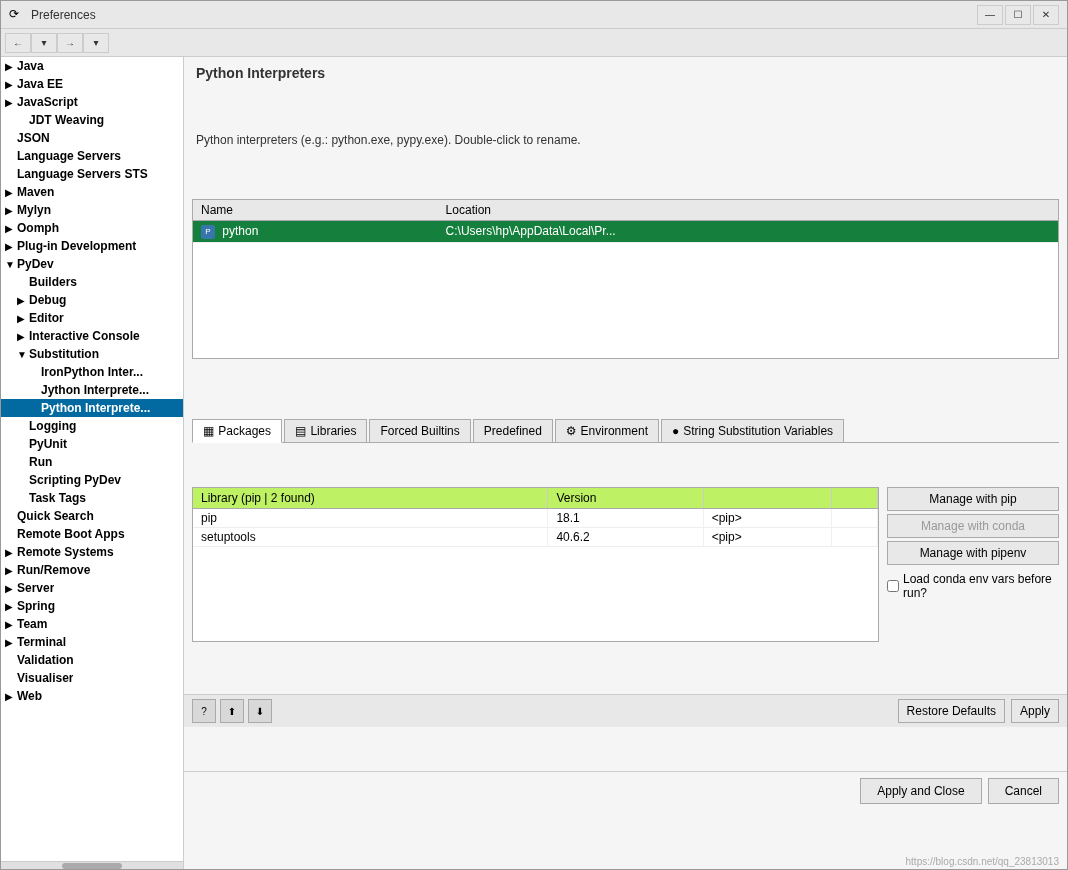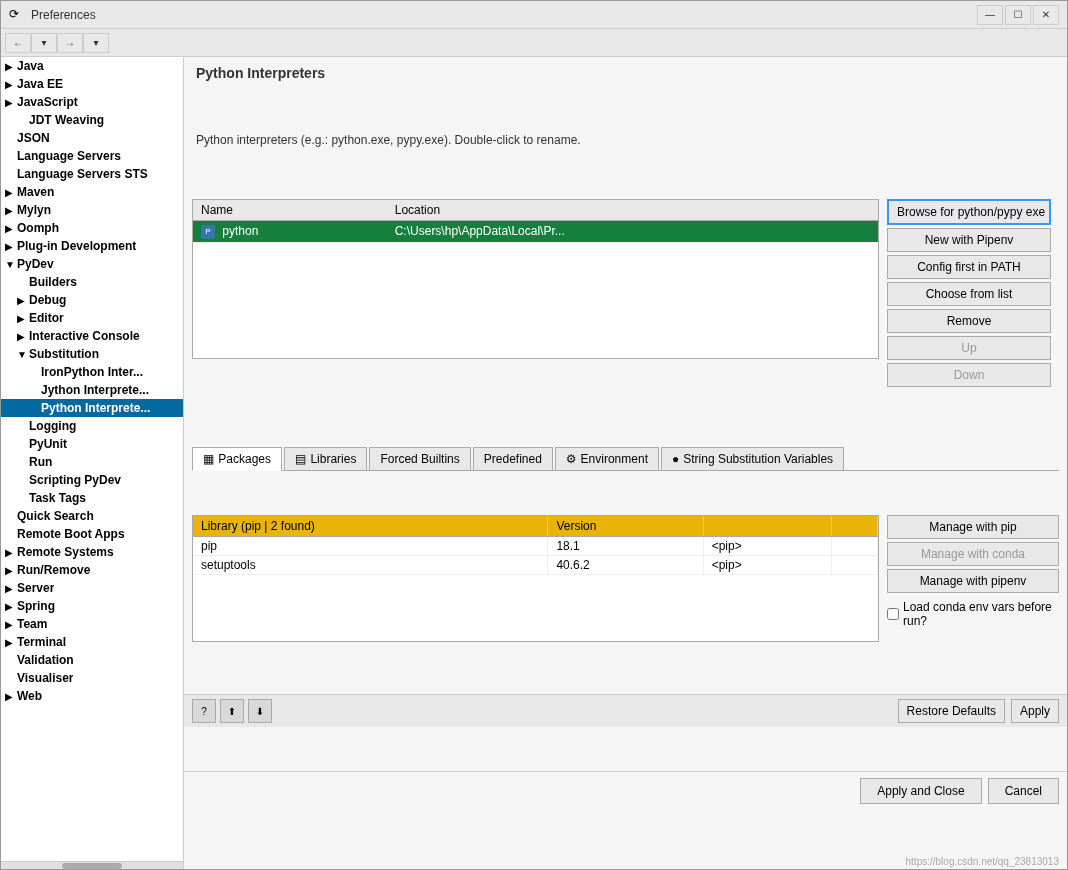--- a/index.html
+++ b/index.html
@@ -49,21 +49,21 @@
     
     .tabs-section { padding: 8px 8px 0; }
     .tabs { display: flex; border-bottom: 1px solid #aaa; }
     .tab { padding: 4px 10px; border: 1px solid #aaa; border-bottom: none; background: #e8e8e8; cursor: pointer; margin-right: 2px; font-size: 12px; display: flex; align-items: center; gap: 4px; }
     .tab.active { background: white; border-bottom: 1px solid white; margin-bottom: -1px; }
 
     
     .library-section { flex: 1; padding: 0 8px 8px; display: flex; overflow: hidden; }
     .library-table-wrap { flex: 1; border: 1px solid #aaa; background: white; overflow: auto; }
     .lib-table { width: 100%; border-collapse: collapse; }
-    .lib-table th { background: #eab308; border-bottom: 1px solid #aaa; border-right: 1px solid #ccc; padding: 3px 8px; text-align: left; font-weight: normal; position: sticky; top: 0; }
+    .lib-table th { background: #bef264; border-bottom: 1px solid #aaa; border-right: 1px solid #ccc; padding: 3px 8px; text-align: left; font-weight: normal; position: sticky; top: 0; }
     .lib-table td { padding: 2px 8px; border-bottom: 1px solid #eee; border-right: 1px solid #f0f0f0; }
     .library-buttons { width: 180px; padding: 0 0 0 8px; display: flex; flex-direction: column; gap: 3px; }
     .checkbox-row { display: flex; align-items: center; gap: 4px; padding: 4px 0; }
     .checkbox-row input { width: 12px; height: 12px; }
 
     
     .bottom-bar { display: flex; align-items: center; padding: 4px 8px; border-top: 1px solid #ccc; background: #e8e8e8; gap: 6px; }
     .bottom-links { display: flex; gap: 4px; }
     .bottom-link { width: 24px; height: 24px; background: #d8d8d8; border: 1px solid #aaa; cursor: pointer; display: flex; align-items: center; justify-content: center; font-size: 10px; }
     .spacer { flex: 1; }
@@ -272,29 +272,20 @@
                 <tr class="selected">
                   <td>
                     <span class="python-icon">P</span>
                     python
                   </td>
                   <td>C:\Users\hp\AppData\Local\Pr...</td>
                 </tr>
               </tbody>
             </table>
           </div>
-          <div class="buttons-panel">
-            <button class="btn primary">Browse for python/pypy exe</button>
-            <button class="btn">New with Pipenv</button>
-            <button class="btn">Config first in PATH</button>
-            <button class="btn">Choose from list</button>
-            <button class="btn">Remove</button>
-            <button class="btn disabled">Up</button>
-            <button class="btn disabled">Down</button>
-          </div>
         </div>
 
         <div class="tabs-section">
           <div class="tabs">
             <div class="tab active">
               <span>▦</span>
               <span>Packages</span>
             </div>
             <div class="tab">
               <span>▤</span>

